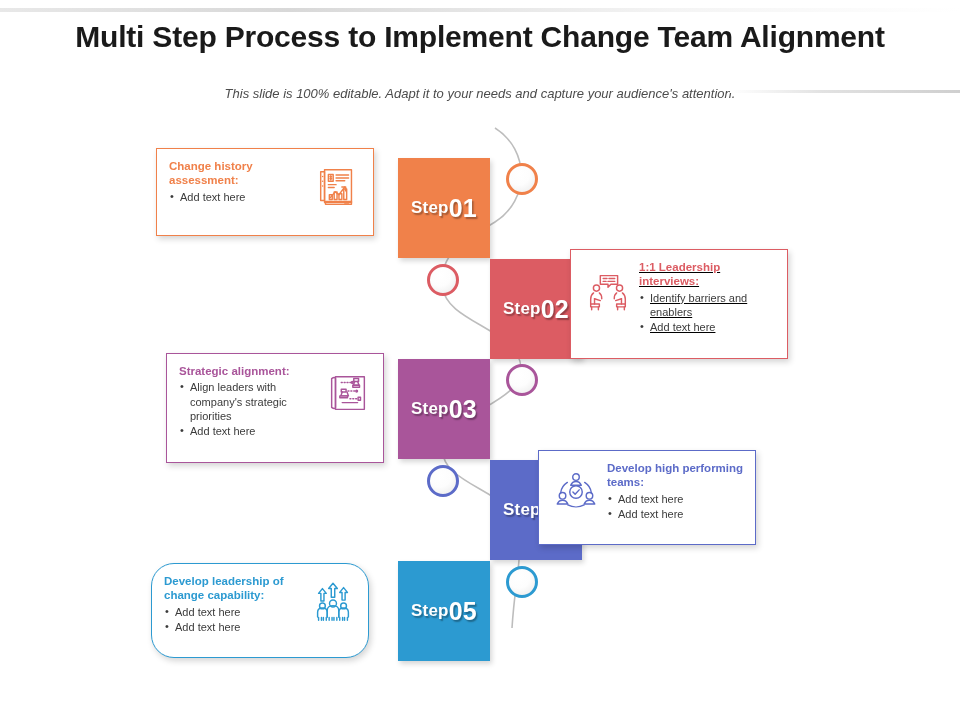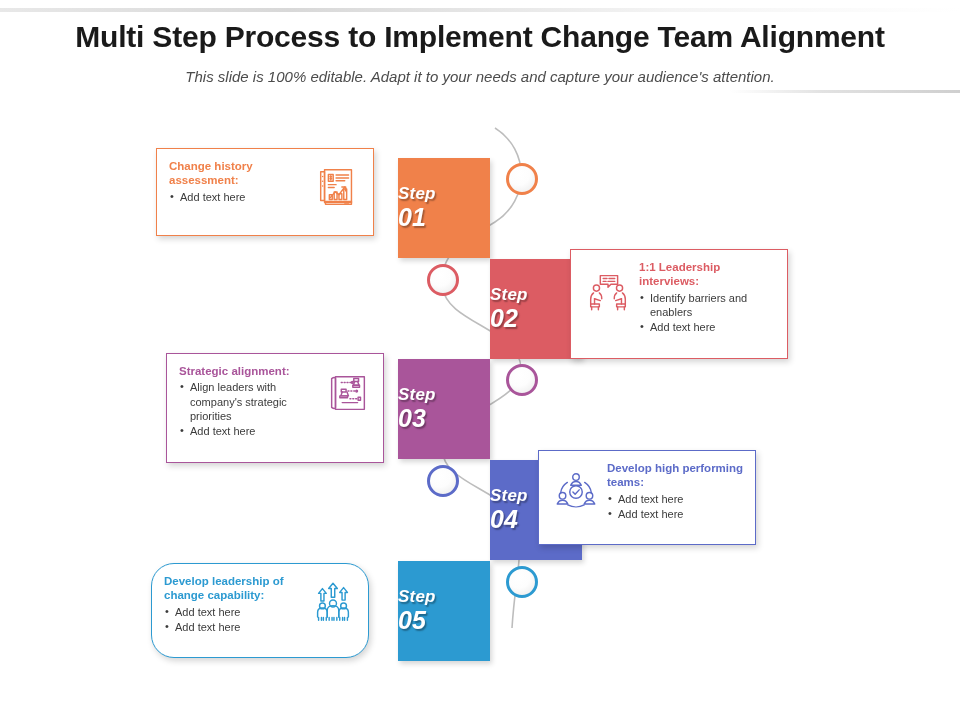--- a/index.html
+++ b/index.html
@@ -35,24 +35,24 @@
     text-align: center;
     font-size: 30px;
     font-weight: bold;
     color: #1a1a1a;
     letter-spacing: -0.2px;
     font-family: "Liberation Sans", sans-serif;
   }
 
   .subtitle {
     position: absolute;
-    top: 68px; left: 0;
+    top: 86px; left: 0;
     width: 960px;
     text-align: center;
-    font-size: 15px;
+    font-size: 13px;
     font-style: italic;
     color: #4c4c4c;
   }
 
   .sub-rule {
     position: absolute;
     top: 90px; right: 0;
     width: 230px; height: 3px;
     background: linear-gradient(to right, #ffffff 0%, #e2e2e2 40%, #cfcfcf 100%);
   }
@@ -80,26 +80,25 @@
     position: absolute;
     height: 110px;
   }
 
   .step-block {
     position: absolute;
     width: 92px;
     height: 100px;
     color: #ffffff;
     display: flex;
-    flex-direction: column;
-    align-items: flex-start;
+    flex-direction: row;
+    align-items: center;
     justify-content: center;
     z-index: 2;
     box-shadow: 2px 3px 5px rgba(0,0,0,0.16);
-    font-style: italic;
   }
 
   .step-word {
     font-size: 17px;
     font-weight: bold;
     line-height: 1.05;
     text-shadow: 1.5px 1.5px 1.5px rgba(0,0,0,0.33);
     letter-spacing: 0.2px;
   }
 
@@ -227,21 +226,21 @@
       <path d="M33 41.5 h4"></path>
     </svg>
           </div>
         </div>
       </div>
       <div class="step-row" style="top: 249px; left: 0px; width: 960px;">
         <div class="step-block" style="left: 490px; top: 10px; background: rgb(220, 92, 99);">
           <div class="step-word">Step</div>
           <div class="step-num">02</div>
         </div>
-        <div class="text-card card-right" style="left: 570px; top: 0px; border-color: rgb(220, 92, 99);">
+        <div class="text-card card-right" style="left: 570px; top: 0px; border-color: rgb(220, 92, 99); text-decoration: underline;">
           <div class="card-text">
             <div class="card-heading" style="color: rgb(220, 92, 99);">1:1 Leadership interviews:</div>
             <ul class="bullets">
               <li>Identify barriers and enablers</li>
               <li>Add text here</li>
             </ul>
           </div>
           <div class="card-icon">
     <svg viewBox="0 0 52 52" fill="none" stroke="#DC5C63" stroke-width="1.5" stroke-linecap="round" stroke-linejoin="round">
       <path d="M18 10 h18 v9 h-7 l-3 3 v-3 h-8 z"></path>

